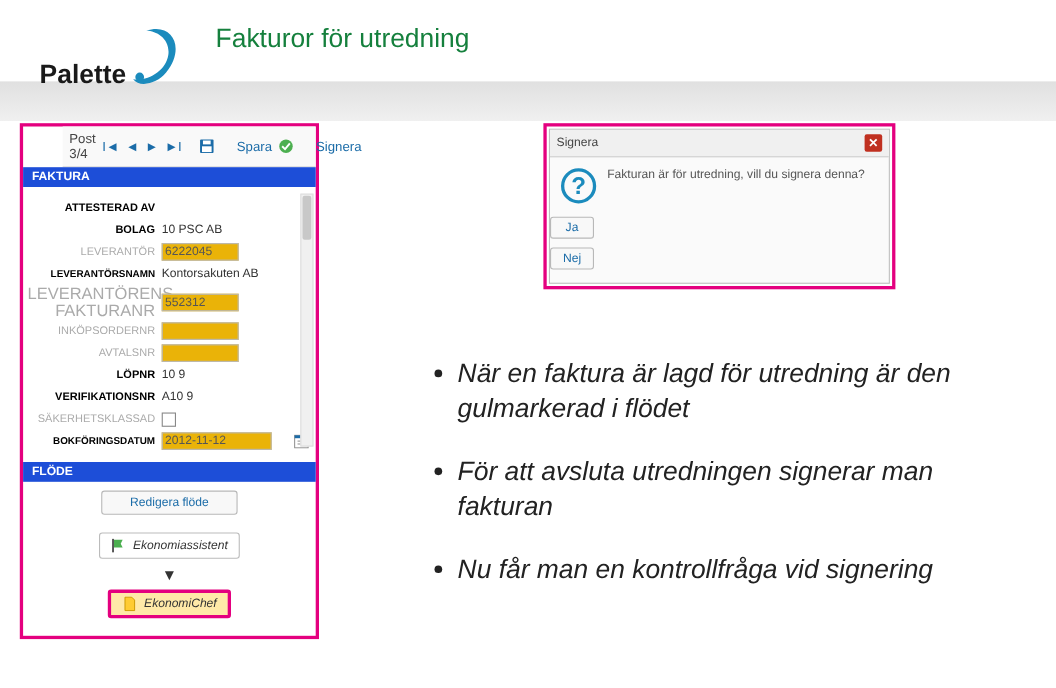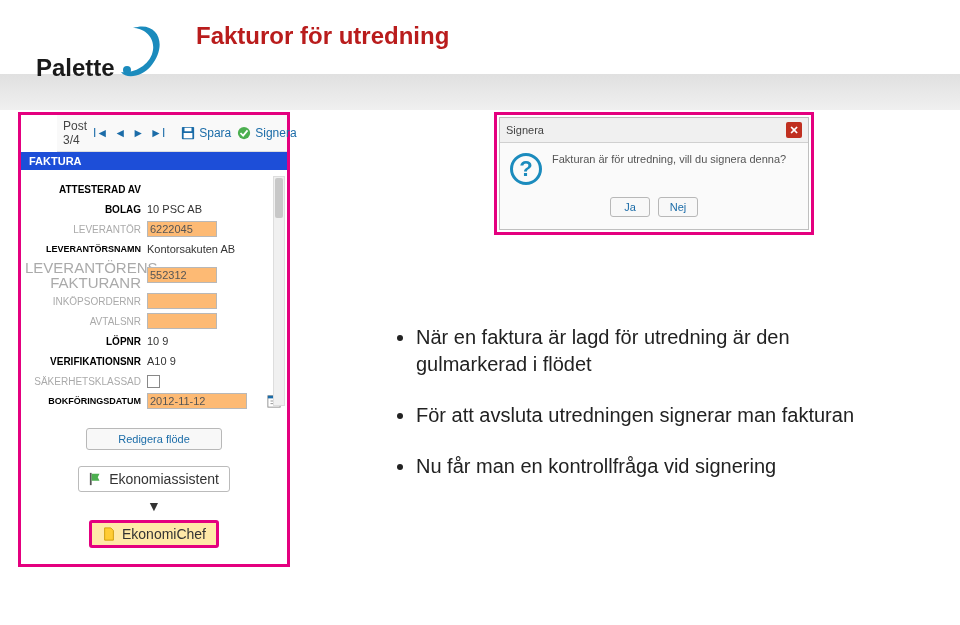--- a/index.html
+++ b/index.html
@@ -36,22 +36,22 @@
     width: 52px;
     height: 60px;
     margin-left: -2px;
   }
   .logo-swirl svg { width: 100%; height: 100%; }
   .page-title {
     position: absolute;
     top: 22px;
     left: 196px;
     font-size: 24px;
-    font-weight: bold;
-    color: #b91c1c;
+    font-weight: normal;
+    color: #15803d;
   }
 
   
   .left-panel {
     position: absolute;
     top: 112px;
     left: 18px;
     width: 272px;
     border: 3px solid #e4007f;
     background: #fff;
@@ -62,21 +62,21 @@
     align-items: center;
     gap: 6px;
     padding: 4px 6px;
     background: #f9f9f9;
     border-bottom: 1px solid #ddd;
     color: #444;
     margin-left: 36px;
   }
   .tb-sep { width: 1px; height: 16px; background: #ccc; margin: 0 2px; }
   .nav-btn { color: #1b6ca8; font-size: 12px; cursor: pointer; }
-  .spara, .signera { display: flex; align-items: center; gap: 4px; color: #1b6ca8; cursor: pointer; }
+  .spara, .signera { display: flex; align-items: center; gap: 20px; color: #1b6ca8; cursor: pointer; }
   .icon-disk { width: 14px; height: 14px; }
   .icon-check { width: 14px; height: 14px; }
   .section-hdr {
     background: #1d4ed8;
     color: #fff;
     font-weight: bold;
     font-size: 11px;
     padding: 3px 8px;
   }
   .form-area {
@@ -116,41 +116,41 @@
   }
   .form-label.light { color: #aaa; }
   .form-label.bold { font-weight: bold; color: #000; }
   .form-val {
     font-size: 11px;
     color: #333;
   }
   .form-input {
     height: 16px;
     border: 1px solid #b8b8b8;
-    background: #fdba74;
+    background: #eab308;
     font-size: 11px;
     padding: 0 2px;
     color: #555;
     width: 70px;
   }
   .form-input.wide { width: 100px; }
   .form-checkbox {
     width: 13px;
     height: 13px;
     border: 1px solid #888;
     background: #fff;
     display: inline-block;
   }
   .form-checkbox.disabled { background: #eee; border-color: #bbb; }
   .date-row { display: flex; align-items: center; gap: 20px; }
   .cal-icon { width: 14px; height: 14px; }
 
   .redigera {
     margin: 8px auto 10px;
-    width: 136px;
+    width: 124px;
     height: 22px;
     display: flex;
     align-items: center;
     justify-content: center;
     border: 1px solid #b8b8b8;
     border-radius: 3px;
     background: #f8f8f8;
     color: #1b6ca8;
     font-size: 11px;
     cursor: pointer;
@@ -163,23 +163,24 @@
     align-items: center;
     gap: 6px;
   }
   .flow-box {
     display: flex;
     align-items: center;
     gap: 6px;
     border: 1px solid #bbb;
     border-radius: 3px;
     padding: 4px 10px;
-    font-size: 14px;
+    font-size: 11px;
     color: #333;
     background: #fff;
+    font-style: italic;
   }
   .flow-box.highlight {
     background: #ffe9a8;
     border: 3px solid #e4007f;
     padding: 3px 10px;
   }
   .flow-arrow { font-size: 14px; color: #333; }
   .flow-icon { width: 14px; height: 14px; }
 
   
@@ -237,20 +238,21 @@
     color: #1b8bbd;
     font-size: 22px;
     font-weight: bold;
     flex-shrink: 0;
   }
   .dialog-btns {
     display: flex;
     justify-content: center;
     gap: 8px;
     padding: 6px 0 12px;
+    flex-direction: column;
   }
   .dlg-btn {
     width: 40px;
     height: 20px;
     border: 1px solid #b8b8b8;
     border-radius: 3px;
     background: #f8f8f8;
     color: #1b6ca8;
     font-size: 11px;
     cursor: pointer;
@@ -258,23 +260,24 @@
     align-items: center;
     justify-content: center;
   }
 
   
   .bullets {
     position: absolute;
     top: 324px;
     left: 396px;
     width: 490px;
-    font-size: 20px;
+    font-size: 24px;
     color: #222;
     line-height: 1.35;
+    font-style: italic;
   }
   .bullets li {
     list-style: disc;
     margin-bottom: 24px;
     margin-left: 20px;
   }
 </style>
 </head>
 <body>
 
@@ -372,20 +375,21 @@
         <svg class="cal-icon" viewBox="0 0 16 16">
             <rect x="1" y="2" width="14" height="13" fill="#fff" stroke="#888"></rect>
             <rect x="1" y="2" width="14" height="3" fill="#1b6ca8"></rect>
             <line x1="4" y1="8" x2="12" y2="8" stroke="#888"></line>
             <line x1="4" y1="11" x2="12" y2="11" stroke="#888"></line>
           </svg>
       </span>
     </div>
   </div>
 
+  <div class="section-hdr">FLÖDE</div>
 
   <div class="redigera">
     <span>Redigera flöde</span>
   </div>
 
   <div class="flow">
     <div class="flow-box">
       <svg class="flow-icon" viewBox="0 0 16 16">
           <rect x="1" y="1" width="2" height="14" fill="#555"></rect>
           <path d="M3 2 L12 2 L10 6 L12 10 L3 10 Z" fill="#4caf50"></path>

